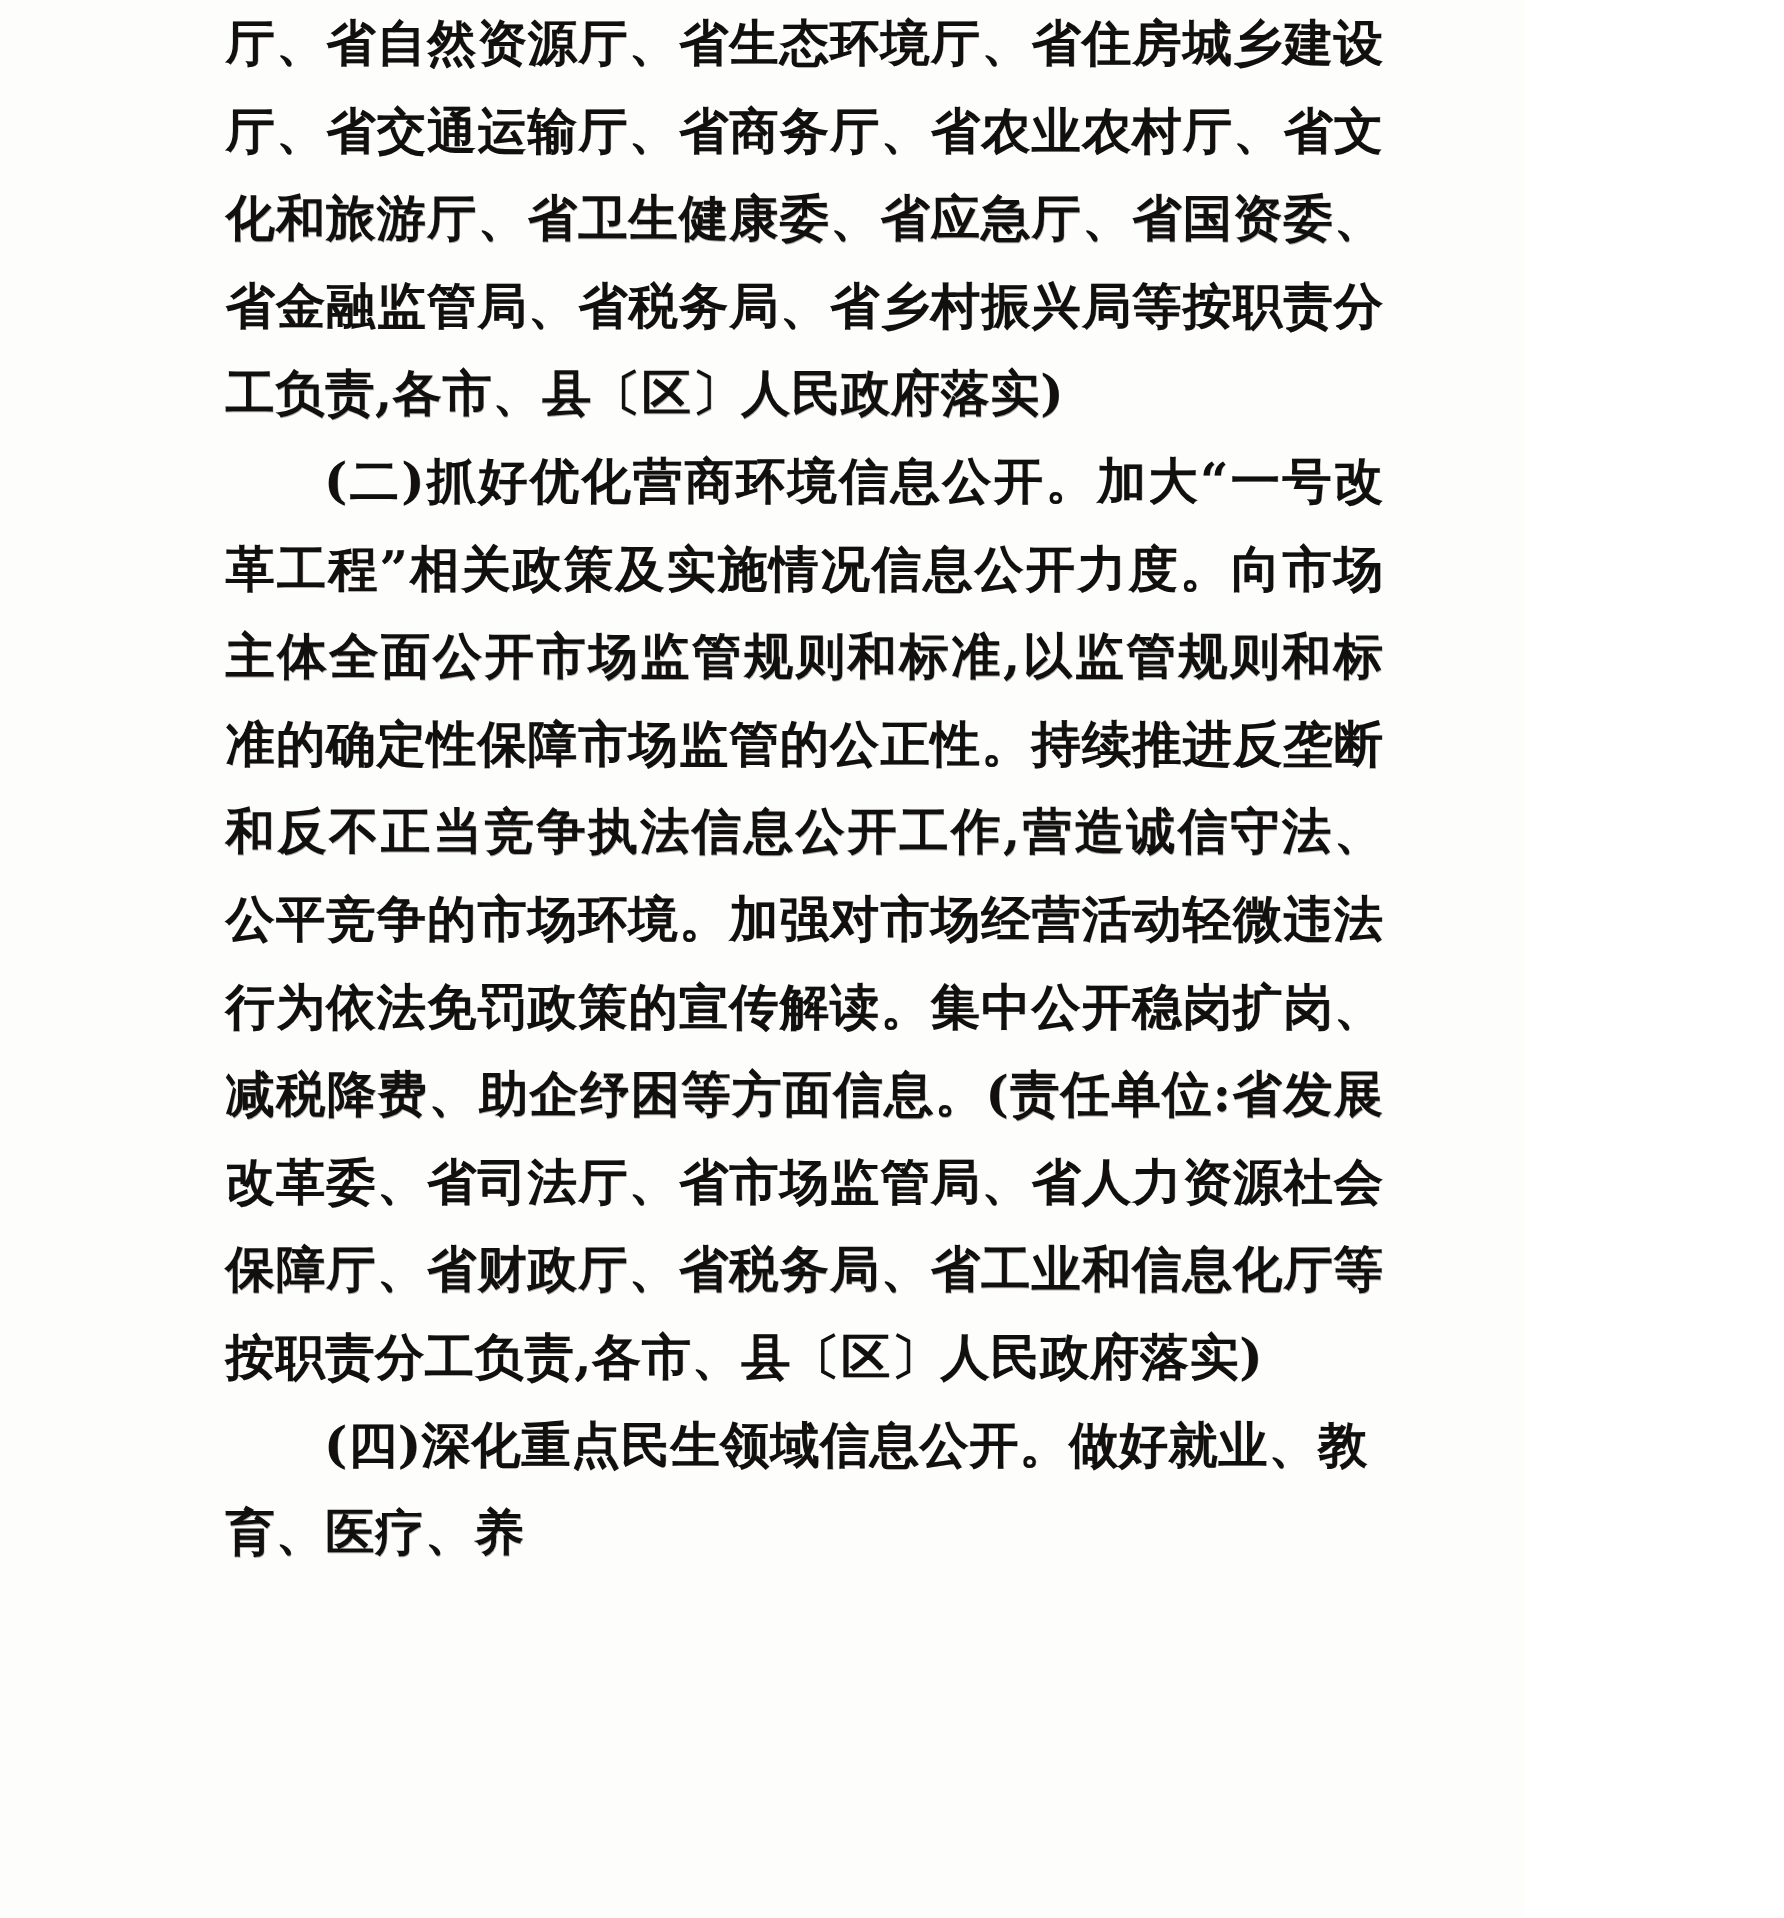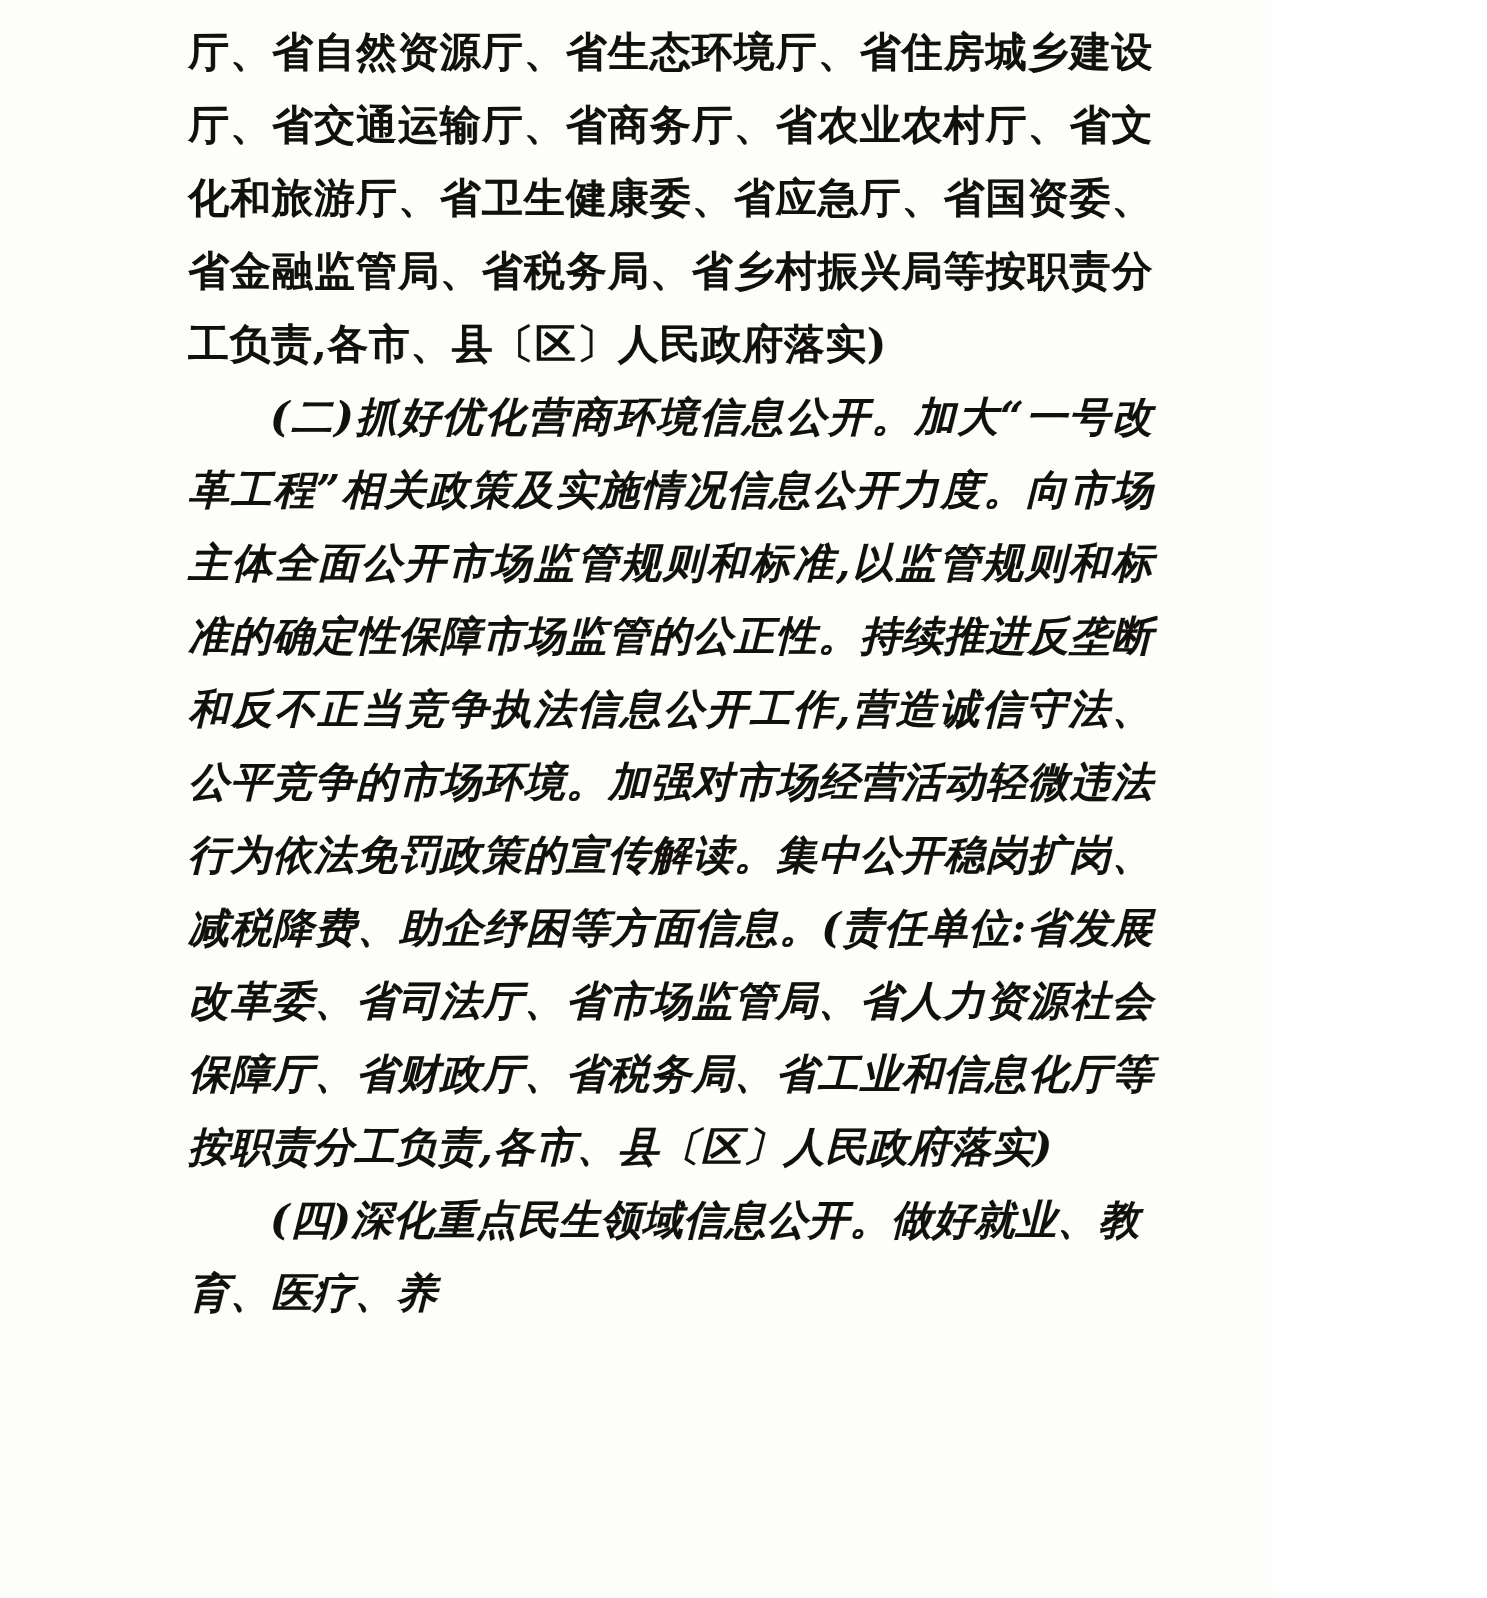--- a/index.html
+++ b/index.html
@@ -12,42 +12,41 @@
     height: 1598px;
     overflow: hidden;
     font-family: "DejaVu Serif", "Liberation Serif", serif;
   }
   #page {
     position: relative;
     width: 1271px;
     height: 1598px;
     background: #fdfdfb;
     box-sizing: border-box;
-    padding: 16px 118px 0 188px;
+    padding: 0 118px 0 188px;
   }
   .doc-body {
     padding-top: 0px;
   }
   .para {
     margin: 0;
     font-size: 41px;
     line-height: 73px;
     letter-spacing: 0.5px;
     color: #12100f;
     text-align: justify;
     text-justify: inter-character;
     font-weight: 600;
     text-shadow: 0.4px 0.3px 0 rgba(20,18,16,0.35);
   }
   .para + .para {
     margin-top: 0px;
   }
   .indent {
     text-indent: 82px;
-    font-style: italic;
   }
   .nowrap-end {
     text-align: left;
   }
 </style>
 </head>
 <body>
 
 <div id="page">
   <div class="doc-body">

